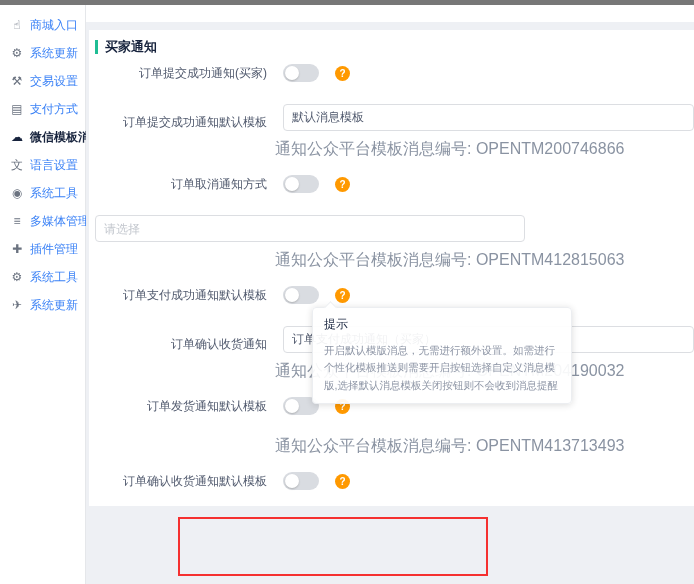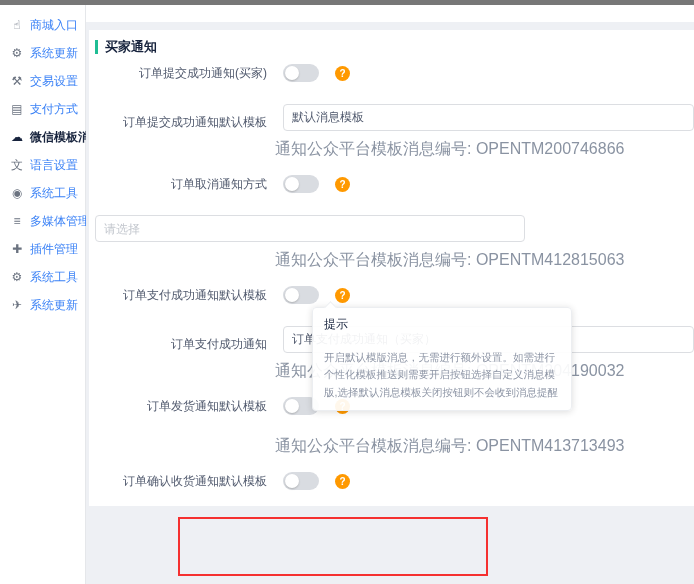--- a/index.html
+++ b/index.html
@@ -42,21 +42,21 @@
   .field-row input::placeholder { color:#c3c7ce; }
   .note-row { margin:9px 0 0 180px; font-size:16px; color:#8a93a2; height:17px; line-height:17px; white-space:nowrap; }
 
   
   .tooltip { position:absolute; left:223px; top:277px; width:260px; min-height:76px;
              background:rgba(255,255,255,0.92); border:1px solid #eceef1; border-radius:4px;
              box-shadow:0 1px 7px rgba(0,0,0,.14); padding:8px 11px 9px; z-index:20; }
   .tooltip .tip-arrow { position:absolute; top:-5px; left:13px; width:9px; height:9px;
              background:rgba(255,255,255,0.95); border-left:1px solid #eceef1; border-top:1px solid #eceef1;
              transform:rotate(45deg); }
-  .tooltip .tip-title { font-size:12px; color:#17233d; margin-bottom:16px; }
+  .tooltip .tip-title { font-size:12px; color:#17233d; margin-bottom:9px; }
   .tooltip .tip-body { font-size:10.5px; color:#8d95a5; line-height:1.65; }
 
   
   .annotation { position:absolute; left:178px; top:517px; width:310px; height:59px;
                 border:2px solid #f53030; z-index:50; pointer-events:none; }
 </style>
 </head>
 <body>
 
 <div class="top-strip"></div>
@@ -151,21 +151,21 @@
 
       <div class="grp">
         <div class="toggle-row">
           <span class="row-label">订单支付成功通知默认模板</span>
           <span class="toggle">
               <span class="knob"></span>
             </span>
           <span class="help">?</span>
         </div>
         <div class="field-row">
-          <span class="row-label">订单支付成功通知</span>
+          <span class="row-label">订单确认收货通知</span>
           <input type="text" readonly="" value="订单支付成功通知（买家）" style="">
         </div>
         <div class="note-row">通知公众平台模板消息编号: OPENTM204190032</div>
       </div>
 
       <div class="grp">
         <div class="toggle-row">
           <span class="row-label">订单发货通知默认模板</span>
           <span class="toggle">
               <span class="knob"></span>

